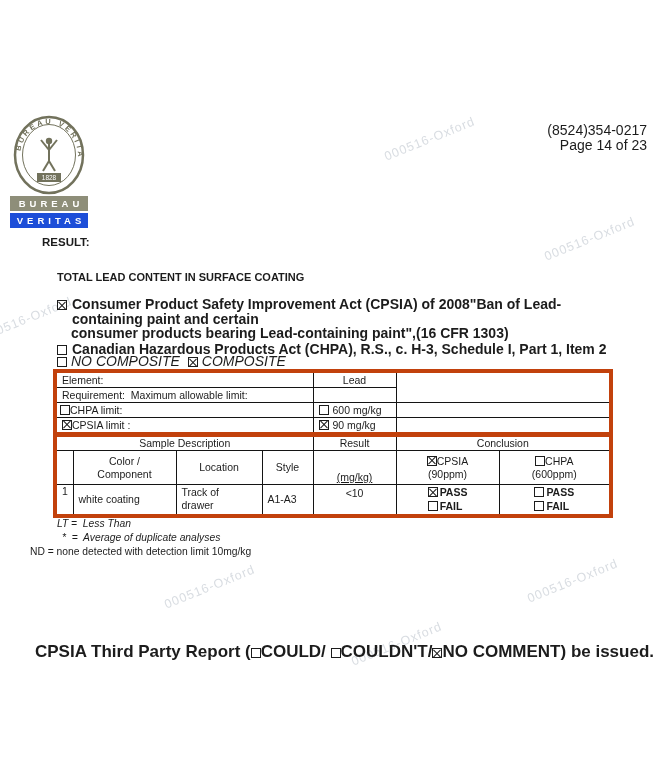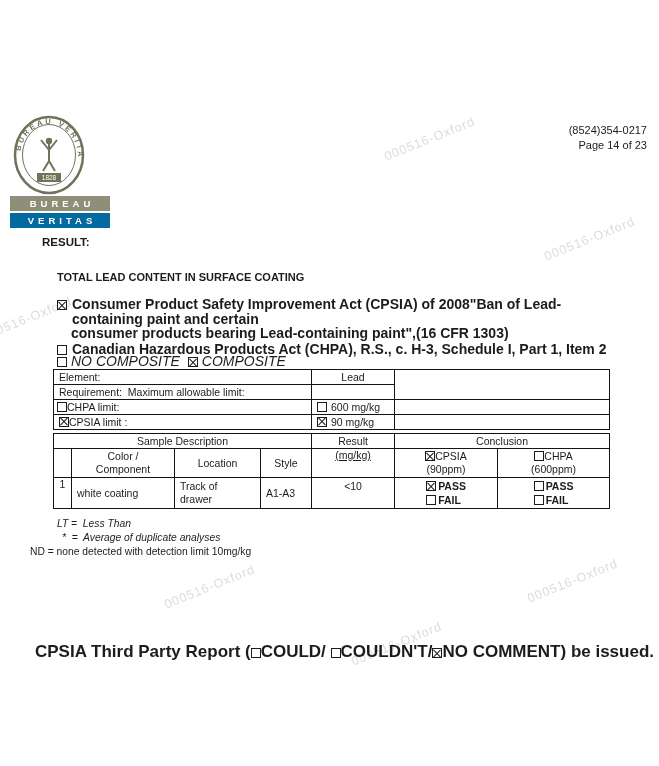--- a/index.html
+++ b/index.html
@@ -14,41 +14,41 @@
   .ctr { text-align:center; }
 
   
   .wm {
     position:absolute; white-space:nowrap; font-size:12.5px; letter-spacing:1px;
     color:#d9dde2; transform:rotate(-22deg); transform-origin:left center;
   }
 
   
   .bar {
-    position:absolute; left:10px; width:100px; height:15px; line-height:15px;
+    position:absolute; left:10px; width:78px; height:15px; line-height:15px;
     color:#ffffff; font-weight:bold; font-size:9.5px; letter-spacing:4px;
     text-align:center; text-indent:4px;
   }
 
   
-  .hdr { position:absolute; top:123px; right:12px; text-align:right; font-size:11px; line-height:15px; }
+  .hdr { position:absolute; top:123px; right:12px; text-align:right; font-size:14px; line-height:15px; }
 
   
   .cb {
     display:inline-block; width:8px; height:8px; border:1px solid #1c1c1c;
     position:relative; background:#fff; vertical-align:-1px; flex:none;
   }
   .cb.checked::before, .cb.checked::after {
     content:""; position:absolute; left:-1px; top:3.5px; width:10px; height:1px; background:#1c1c1c;
   }
   .cb.checked::before { transform:rotate(45deg); }
   .cb.checked::after  { transform:rotate(-45deg); }
 
   
-  .tbl { border-collapse:collapse; table-layout:fixed; border:1px solid #c2410c; }
+  .tbl { border-collapse:collapse; table-layout:fixed; border:4px solid #c2410c; }
   .tbl td { border:1px solid #141414; font-size:10.5px; padding:0 5px; line-height:13px; overflow:hidden; }
   .t1 td { height:14px; }
   .pf { display:inline-block; text-align:left; line-height:14px; }
   .pf .cb { margin-right:2px; }
   .hdr2 { line-height:13px; }
   .body-line { font-size:14px; }
 </style>
 </head>
 <body>
 
@@ -75,21 +75,21 @@
       <path d="M41,31 L41,48"></path>
       <path d="M41,37 L33,27"></path>
       <path d="M41,37 L49,27"></path>
       <path d="M41,48 L35,58"></path>
       <path d="M41,48 L47,58"></path>
     </g>
     <rect x="29" y="60" width="24" height="9" fill="#72725C"></rect>
     <text x="41" y="67" text-anchor="middle" font-size="6.5" fill="#ffffff" font-family="Liberation Sans, sans-serif">1828</text>
   </svg>
   <div class="bar" style="top:196px; background:#8E8E79;">BUREAU</div>
-  <div class="bar" style="top:213px; background:#0369a1;">VERITAS</div>
+  <div class="bar" style="top:213px; background:#1d4ed8;">VERITAS</div>
 
   <div class="hdr">
     <div>(8524)354-0217</div>
     <div>Page 14 of 23</div>
   </div>
 
   <div class="abs bold" style="left:42px; top:236px; font-size:11.5px;">RESULT:</div>
   <div class="abs bold" style="left:57px; top:271px; font-size:11px;">TOTAL LEAD CONTENT IN SURFACE COATING</div>
 
   <div class="abs bold body-line" style="left:57px; top:297px; line-height:14.5px; width:570px;">
@@ -163,21 +163,21 @@
       <td colspan="2" class="ctr">Conclusion</td>
     </tr>
     <tr style="height:29px;">
       <td></td>
       <td class="ctr hdr2">
         <div>Color /</div>
         <div>Component</div>
       </td>
       <td class="ctr">Location</td>
       <td class="ctr">Style</td>
-      <td class="ctr" style="vertical-align:top; padding-top:0;text-decoration:underline;">(mg/kg)</td>
+      <td class="ctr" style="vertical-align:top; padding-top:20px;text-decoration:underline;">(mg/kg)</td>
       <td class="ctr hdr2">
         <div><span class="cb checked"></span><span>CPSIA</span></div>
         <div>(90ppm)</div>
       </td>
       <td class="ctr hdr2">
         <div><span class="cb"></span><span>CHPA</span></div>
         <div>(600ppm)</div>
       </td>
     </tr>
     <tr style="height:31px;">

